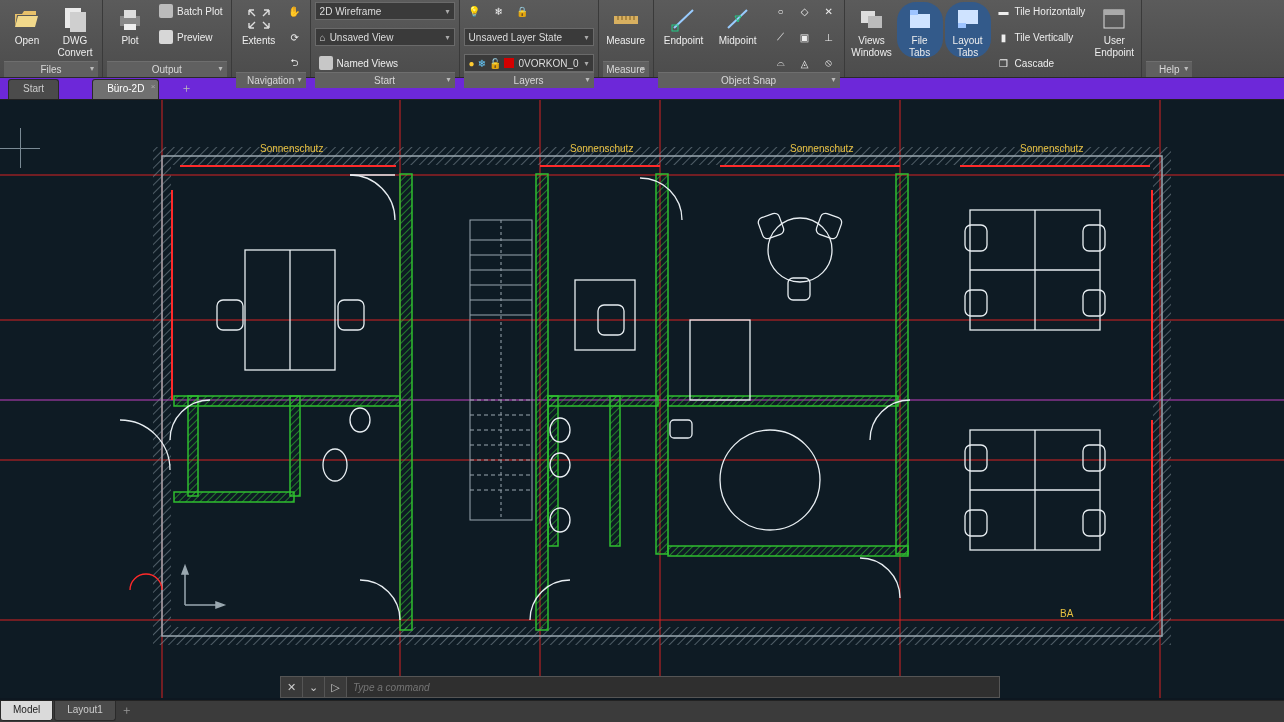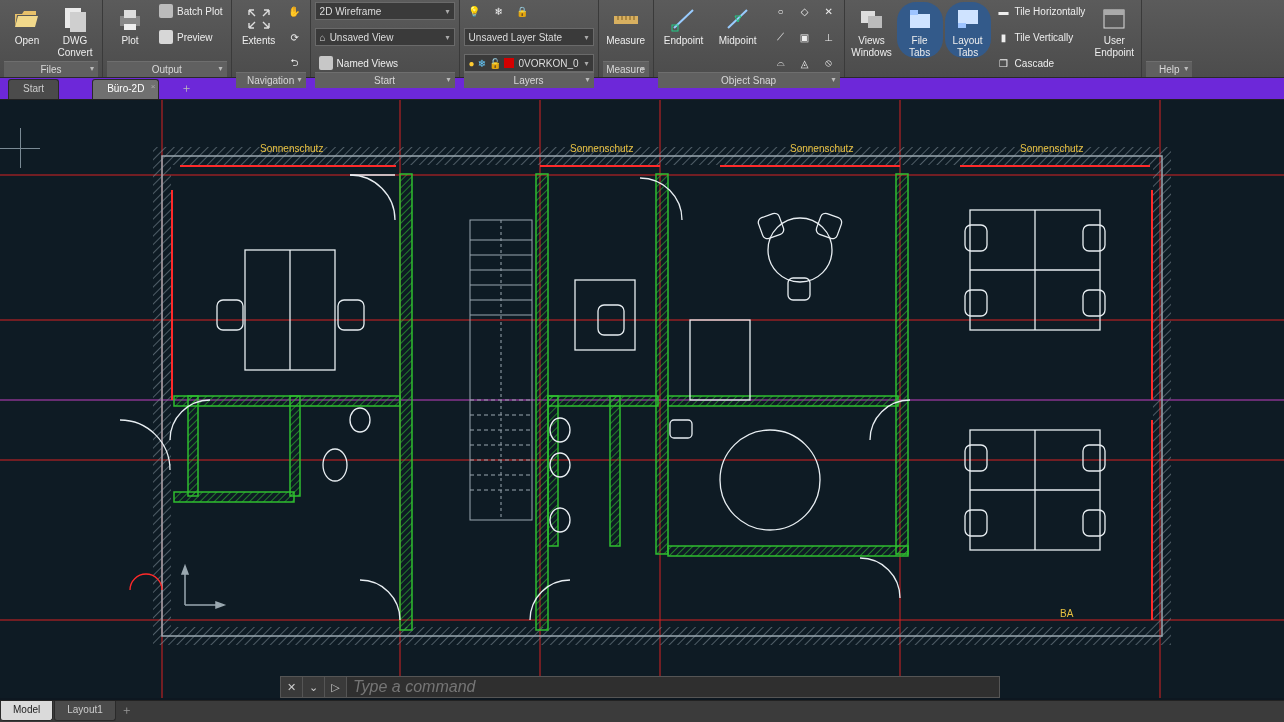--- a/index.html
+++ b/index.html
@@ -94,21 +94,21 @@
     width:720px; height:22px;
     display:flex; align-items:center;
     background:#3a3a3a; border:1px solid #555;
   }
   .cmdbar .cell {
     width:22px; height:20px; display:flex; align-items:center; justify-content:center;
     border-right:1px solid #555; color:#ccc; cursor:pointer; font-size:11px;
   }
   .cmdbar input {
     flex:1; background:#2f2f2f; border:none; outline:none;
-    color:#ddd; font-size:16px; padding:0 6px; height:20px;
+    color:#ddd; font-size:10px; padding:0 6px; height:20px;
     font-style:italic;
   }
   
   .layouttabs {
     position:absolute; left:0; bottom:0; right:0; height:22px;
     background:#3b3b3b; display:flex; align-items:flex-start;
     border-top:1px solid #222;
   }
   .ltab {
     height:20px; padding:3px 12px 0 12px;

